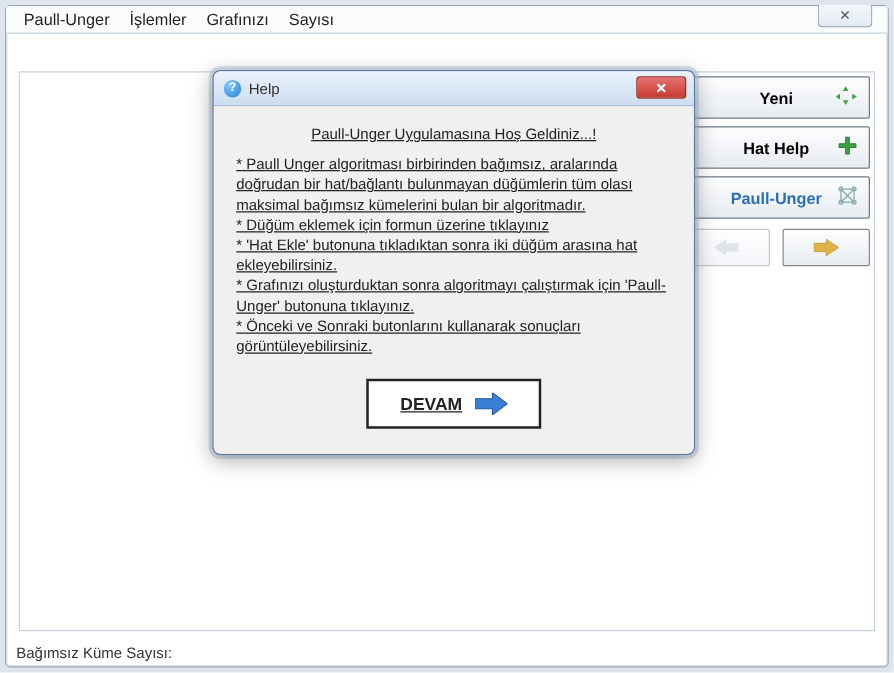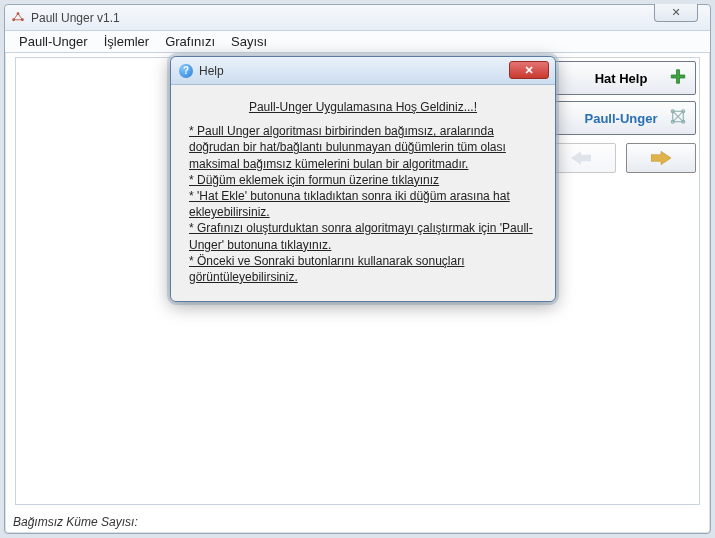--- a/index.html
+++ b/index.html
@@ -81,21 +81,21 @@
     border-radius: 2px;
   }
   .btn .icon { position: absolute; right: 8px; top: 50%; transform: translateY(-50%); }
   .btn.blue-text { color: #2a6fb5; }
   .nav-row { display: flex; gap: 10px; margin-top: 2px; }
   .nav-btn { flex: 1; height: 30px; border: 1px solid #888; background: linear-gradient(#fdfdfd,#e7ecf2); display:flex;align-items:center;justify-content:center; border-radius:2px;}
   .nav-btn.disabled { opacity: .45; }
   
   .statusbar {
     position: absolute; left: 8px; bottom: 4px;
-    font-size: 12px; font-style: italic; color: #333;
+    font-size: 12px; color: #333;
   }
   
   .dialog {
     position: absolute;
     top: 56px; left: 170px;
     width: 386px;
     background: #f0f0f0;
     border: 1px solid #5b7aa0;
     border-radius: 6px;
     box-shadow: 0 4px 18px rgba(0,0,0,.35), 0 0 0 3px rgba(180,200,220,.5);
@@ -149,38 +149,37 @@
     font-weight: 700; font-size: 14px;
   }
 </style>
 </head>
 <body>
 
 <div class="main-window">
   <div class="win-close">
     <span>✕</span>
   </div>
-  <div class="titlebar">
-    <svg class="app-icon" viewBox="0 0 16 16">
-      <circle cx="8" cy="3" r="1.6" fill="#b54"></circle>
-      <circle cx="3" cy="10" r="1.6" fill="#b54"></circle>
-      <circle cx="13" cy="10" r="1.6" fill="#b54"></circle>
-      <path d="M8 3 L3 10 L13 10 Z" fill="none" stroke="#b54" stroke-width="1"></path>
-    </svg>
-    <span>Paull Unger v1.1</span>
-  </div>
   <div class="menubar">
     <span>Paull-Unger</span>
     <span>İşlemler</span>
     <span>Grafınızı</span>
     <span>Sayısı</span>
   </div>
   <div class="content"></div>
 
   <div class="side-panel">
+    <div class="btn">
+      <span>Yeni</span>
+      <span class="icon">
+        <svg width="18" height="18" viewBox="0 0 24 24">
+            <path fill="#3da343" d="M7 7l3-5 3 5H7zm10 3l5 3-5 3v-6zM7 17h6l-3 5-3-5zm-3-7v6L-1 13l5-3z"></path>
+          </svg>
+      </span>
+    </div>
     <div class="btn">
       <span>Hat Help</span>
       <span class="icon">
         <svg width="18" height="18" viewBox="0 0 24 24">
             <path fill="#3da343" stroke="#277a2c" stroke-width="1" d="M10 3h4v7h7v4h-7v7h-4v-7H3v-4h7z"></path>
           </svg>
       </span>
     </div>
     <div class="btn blue-text">
       <span>Paull-Unger</span>
@@ -221,14 +220,20 @@
       <span>✕</span>
     </div>
   </div>
   <div class="dialog-body">
     <p class="welcome">Paull-Unger Uygulamasına Hoş Geldiniz...!</p>
     <p style="white-space:pre-line">* Paull Unger algoritması birbirinden bağımsız, aralarında doğrudan bir hat/bağlantı bulunmayan düğümlerin tüm olası maksimal bağımsız kümelerini bulan bir algoritmadır.
 * Düğüm eklemek için formun üzerine tıklayınız
 * 'Hat Ekle' butonuna tıkladıktan sonra iki düğüm arasına hat ekleyebilirsiniz.
 * Grafınızı oluşturduktan sonra algoritmayı çalıştırmak için 'Paull-Unger' butonuna tıklayınız.
 * Önceki ve Sonraki butonlarını kullanarak sonuçları görüntüleyebilirsiniz.</p>
+    <div class="devam-btn">
+      <span>DEVAM</span>
+      <svg width="26" height="18" viewBox="0 0 26 18">
+        <path fill="#3a7fd6" stroke="#24578f" stroke-width="0.8" d="M0 5h14V0l12 9-12 9v-5H0z"></path>
+      </svg>
+    </div>
   </div>
 </div>
 
 </body></html>

